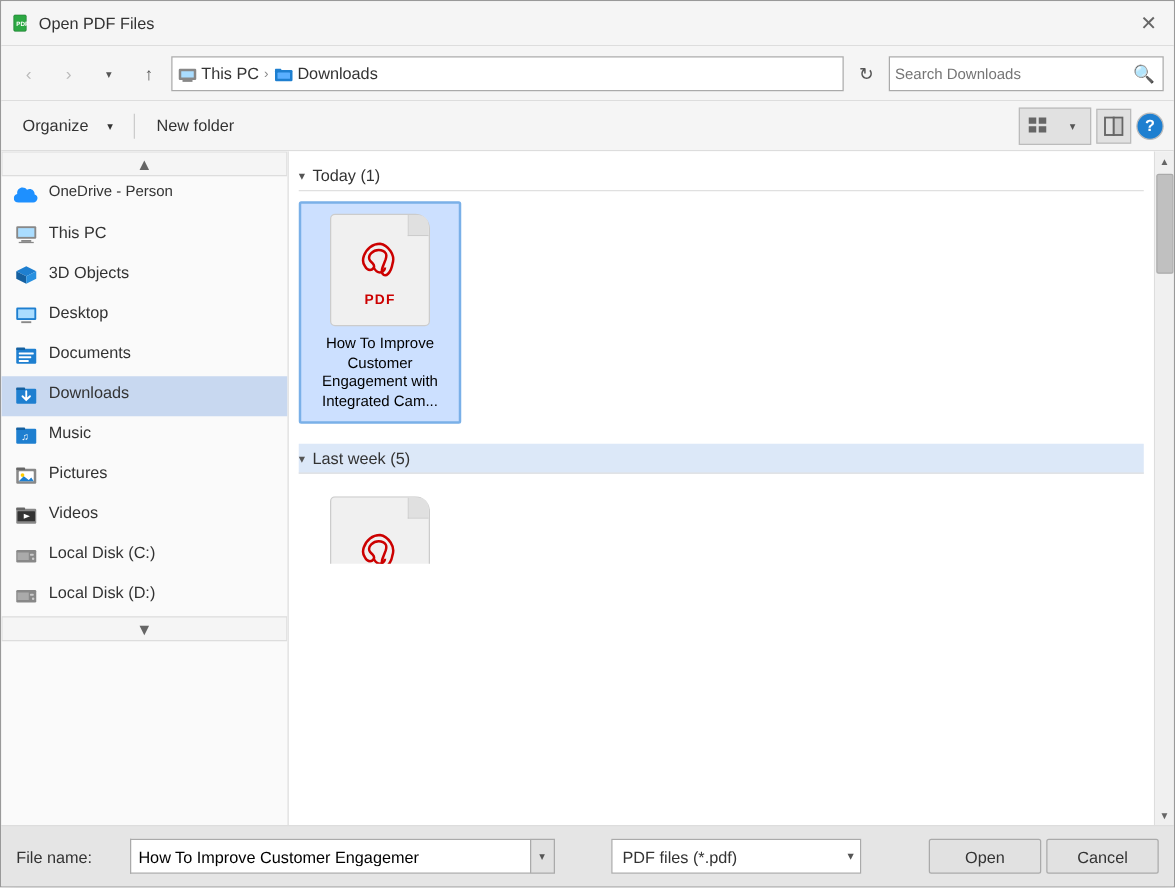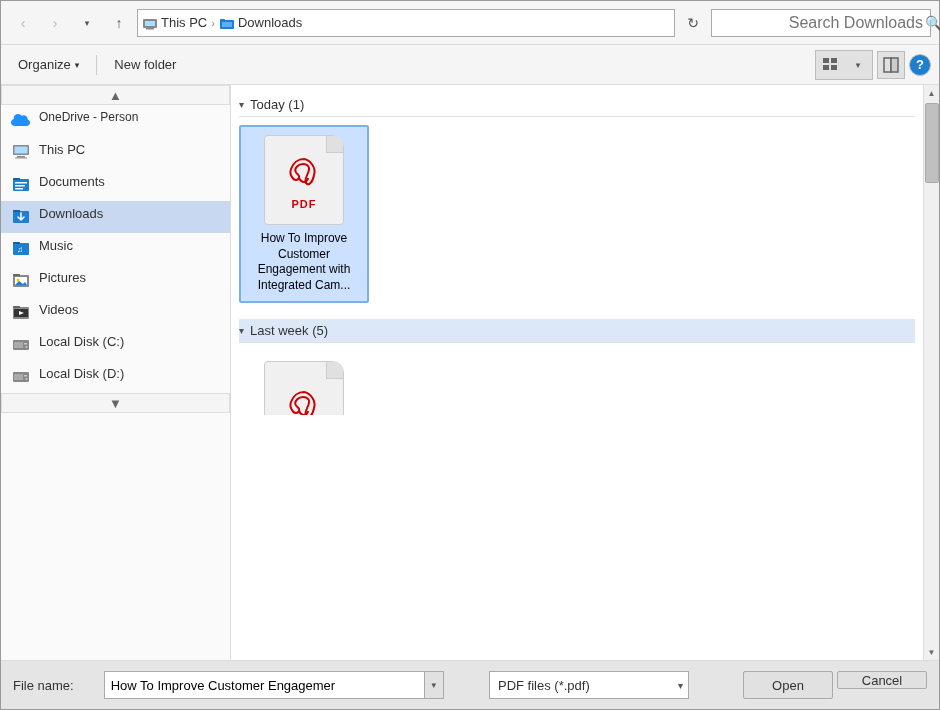--- a/index.html
+++ b/index.html
@@ -121,24 +121,23 @@
       border: 1px solid #aaa;
       background: white;
       display: flex;
       align-items: center;
       padding: 0 4px;
     }
     .search-input {
       flex: 1;
       border: none;
       outline: none;
-      font-size: 16px;
+      font-size: 12px;
       color: #0369a1;
       background: transparent;
-      text-align: right;
     }
     .search-icon-btn {
       border: none;
       background: transparent;
       cursor: pointer;
       color: #666;
       font-size: 14px;
       padding: 0 2px;
     }
     
@@ -152,21 +151,21 @@
       height: 40px;
     }
     .toolbar-btn {
       height: 28px;
       border: 1px solid transparent;
       background: transparent;
       cursor: pointer;
       padding: 0 8px;
       display: flex;
       align-items: center;
-      gap: 4px;
+      gap: 15px;
       font-size: 13px;
       color: #333;
       border-radius: 2px;
     }
     .toolbar-sep {
       width: 1px;
       height: 20px;
       background: #ccc;
       margin: 0 4px;
     }
@@ -389,21 +388,21 @@
       height: 28px;
       background: #e1e1e1;
       border: 1px solid #aaa;
       cursor: pointer;
       font-size: 13px;
       color: #333;
       border-radius: 2px;
     }
     .btn-cancel {
       width: 90px;
-      height: 18px;
+      height: 28px;
       background: #e1e1e1;
       border: 1px solid #aaa;
       cursor: pointer;
       font-size: 13px;
       color: #333;
       border-radius: 2px;
     }
     
     .file-area::-webkit-scrollbar { width: 16px; }
     .file-area::-webkit-scrollbar-track { background: #f0f0f0; }
@@ -425,20 +424,32 @@
       cursor: pointer;
       font-size: 9px;
       color: #555;
     }
   </style>
 </head>
 <body>
 
 <div class="dialog">
 
+  <div class="title-bar">
+    <div class="title-bar-left">
+      <span class="title-icon">
+        <svg width="16" height="16" viewBox="0 0 16 16">
+          <rect x="2" y="1" width="10" height="13" rx="1" fill="#2ca843" stroke="#1a7a2e" stroke-width="0.5"></rect>
+          <text x="4" y="10" font-size="5" fill="white" font-weight="bold">PDF</text>
+        </svg>
+      </span>
+      <span class="title-text">Open PDF Files</span>
+    </div>
+    <button class="close-btn">✕</button>
+  </div>
 
   <div class="nav-bar">
     <button class="nav-btn" disabled="">‹</button>
     <button class="nav-btn" disabled="">›</button>
     <button class="nav-btn" style="font-size:9px;">▾</button>
     <button class="nav-btn">↑</button>
 
     <div class="breadcrumb-bar">
       <span class="breadcrumb-item">
         <svg width="16" height="14" viewBox="0 0 16 14" fill="none">
@@ -518,21 +529,41 @@
           <svg width="18" height="16" viewBox="0 0 18 16" fill="none">
             <rect x="1" y="1" width="16" height="10" rx="1" fill="#888"></rect>
             <rect x="2.5" y="2.5" width="13" height="7" fill="#aaddff"></rect>
             <rect x="5" y="12" width="8" height="1.5" fill="#888"></rect>
             <rect x="3" y="13.5" width="12" height="1" fill="#888"></rect>
           </svg>
         </span>
         <span>This PC</span>
       </div>
 
-
+      <div class="sidebar-item">
+        <span class="sidebar-icon">
+          <svg width="18" height="16" viewBox="0 0 18 16" fill="none">
+            <path d="M9 1 L17 5 L9 9 L1 5 Z" fill="#1e7fd0"></path>
+            <path d="M1 5 L1 11 L9 15 L9 9 Z" fill="#1560a0"></path>
+            <path d="M17 5 L17 11 L9 15 L9 9 Z" fill="#2890e0"></path>
+          </svg>
+        </span>
+        <span>3D Objects</span>
+      </div>
+
+      <div class="sidebar-item">
+        <span class="sidebar-icon">
+          <svg width="18" height="16" viewBox="0 0 18 16" fill="none">
+            <rect x="1" y="2" width="16" height="10" rx="1" fill="#1e7fd0"></rect>
+            <rect x="2.5" y="3.5" width="13" height="7" fill="#aaddff"></rect>
+            <rect x="5" y="13" width="8" height="1.5" fill="#888"></rect>
+          </svg>
+        </span>
+        <span>Desktop</span>
+      </div>
 
       <div class="sidebar-item">
         <span class="sidebar-icon">
           <svg width="18" height="16" viewBox="0 0 18 16" fill="none">
             <rect x="1" y="3" width="16" height="12" rx="1" fill="#1e7fd0"></rect>
             <rect x="1" y="2" width="7" height="2" rx="0.5" fill="#1560a0"></rect>
             <rect x="3" y="6" width="12" height="1.5" fill="white" rx="0.5"></rect>
             <rect x="3" y="9" width="10" height="1.5" fill="white" rx="0.5"></rect>
             <rect x="3" y="12" width="8" height="1.5" fill="white" rx="0.5"></rect>
           </svg>

